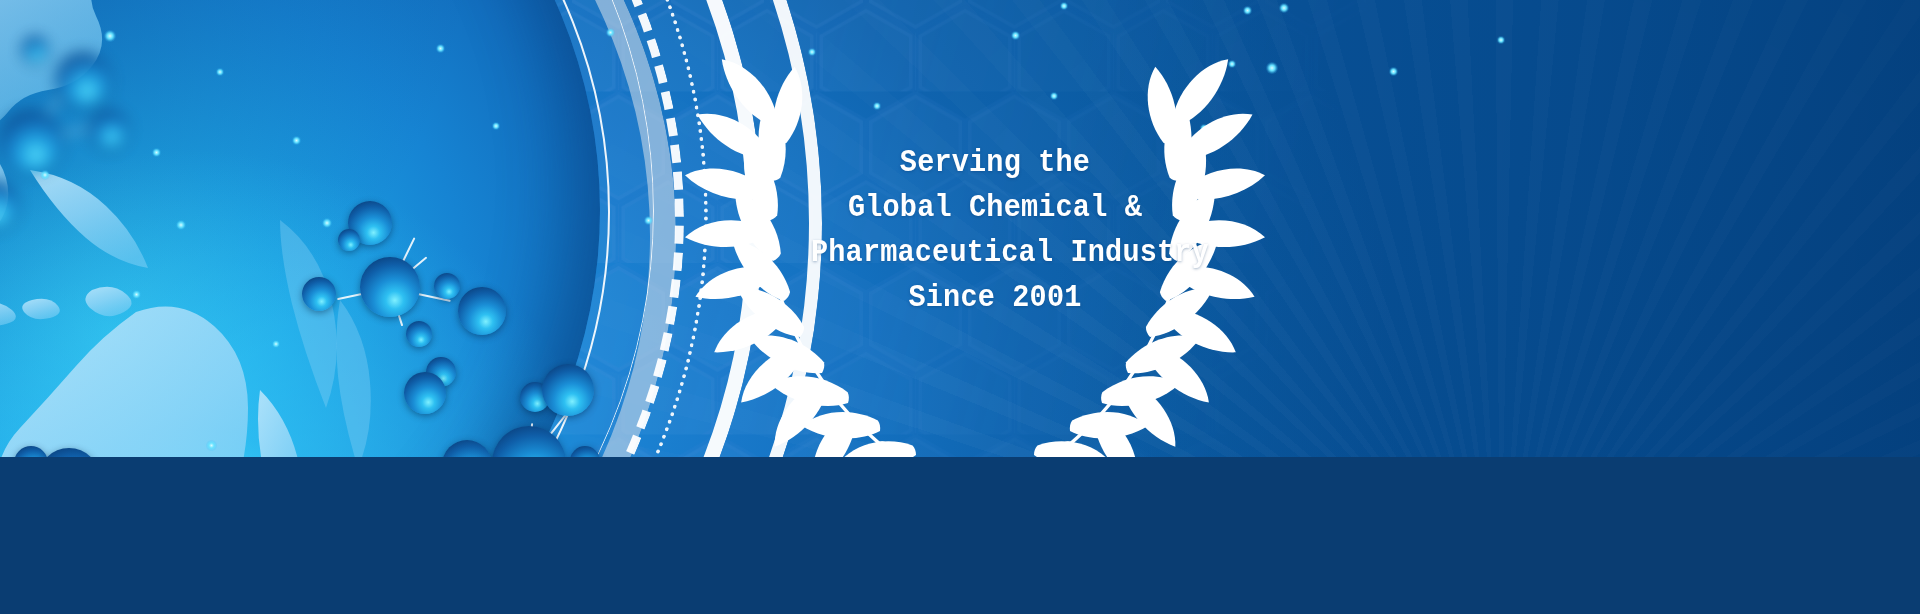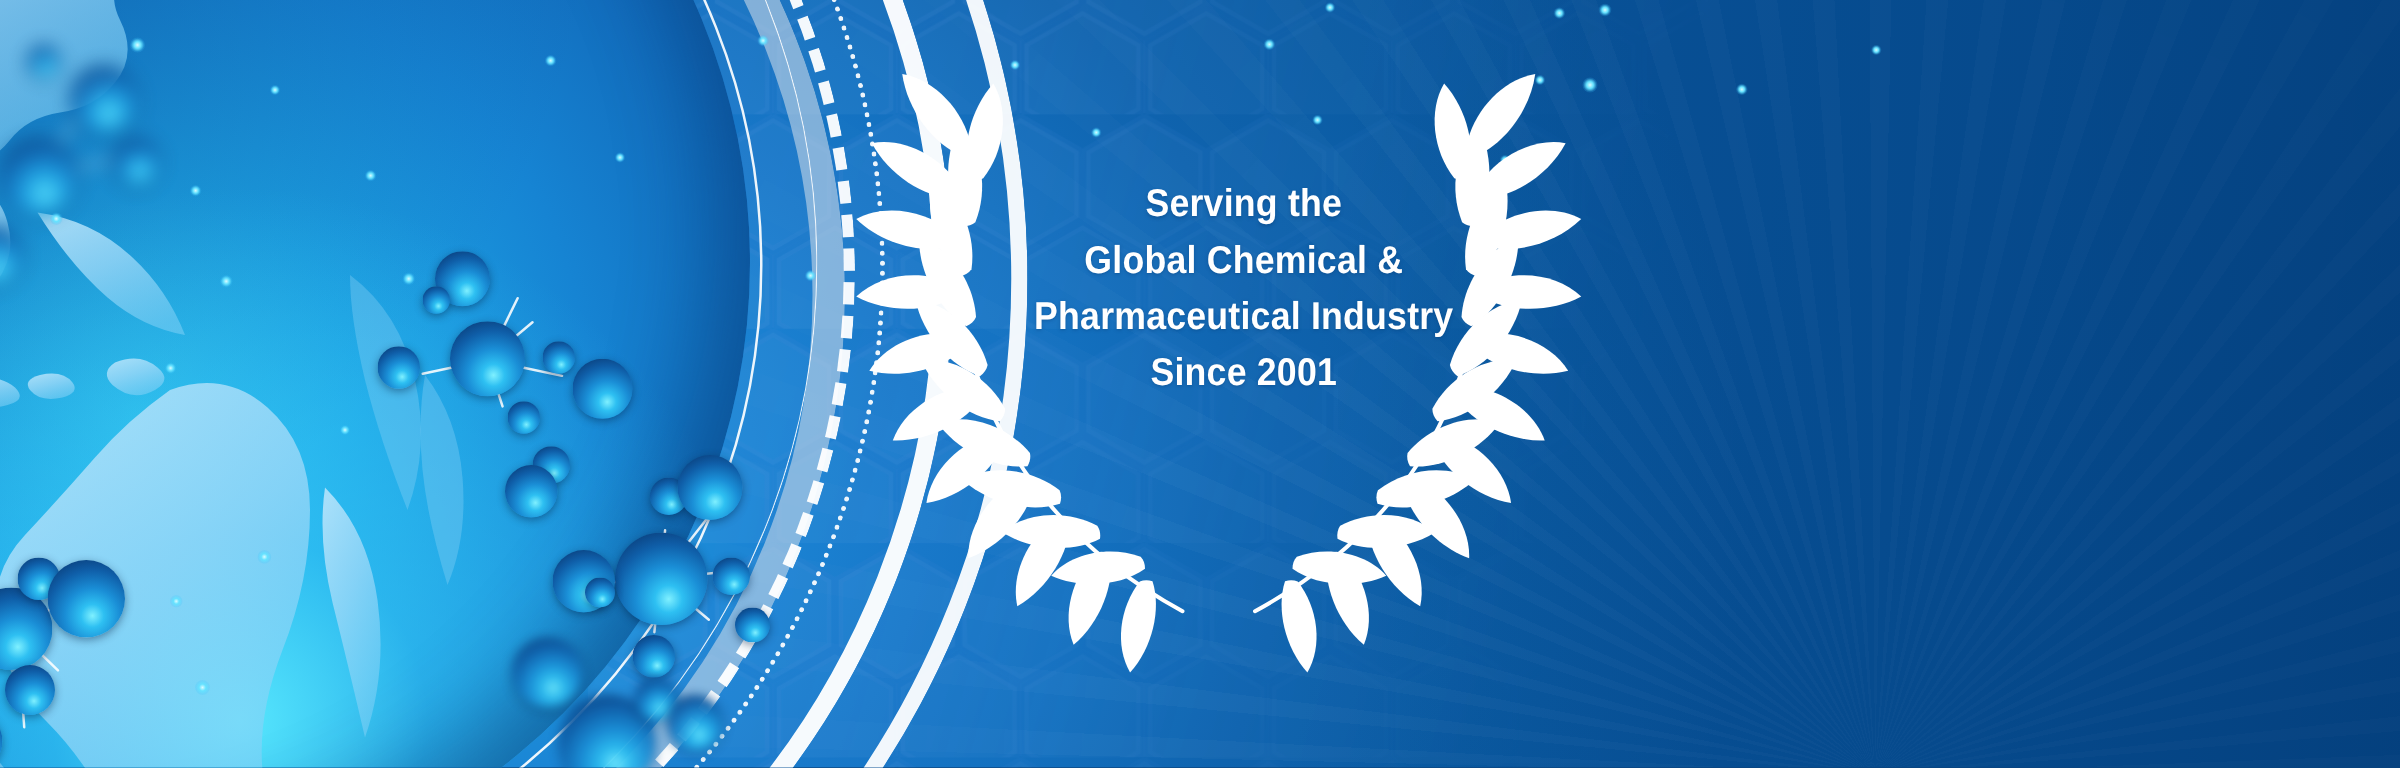--- a/index.html
+++ b/index.html
@@ -1,20 +1,20 @@
 <!DOCTYPE html>
 <html><head>
 <meta charset="utf-8">
 <style>
   html,body{margin:0;padding:0;background:#0a3d72;}
   #banner{
     position:relative;
-    width:1920px;height:614px;
+    width:1920px;height:457px;
     overflow:hidden;
-    font-family:Liberation Sans, sans-serif;
+    font-family:Liberation Mono, monospace;
   }
 
   
   .layer{position:absolute;inset:0;}
   #base{
     background:
       radial-gradient(ellipse 1100px 900px at 300px 400px,
         #27b2e8 0%, #1b93dc 16%, #1b84d4 28%, #1878c9 40%, #1370bf 52%, #0f63ae 66%, #0b5ca4 80%, #08539a 100%),
       linear-gradient(100deg,#1d8fdb 0%,#1880d2 22%,#1275c4 40%,#0d63ad 60%,#0a5699 78%,#064b8c 100%);
   }

